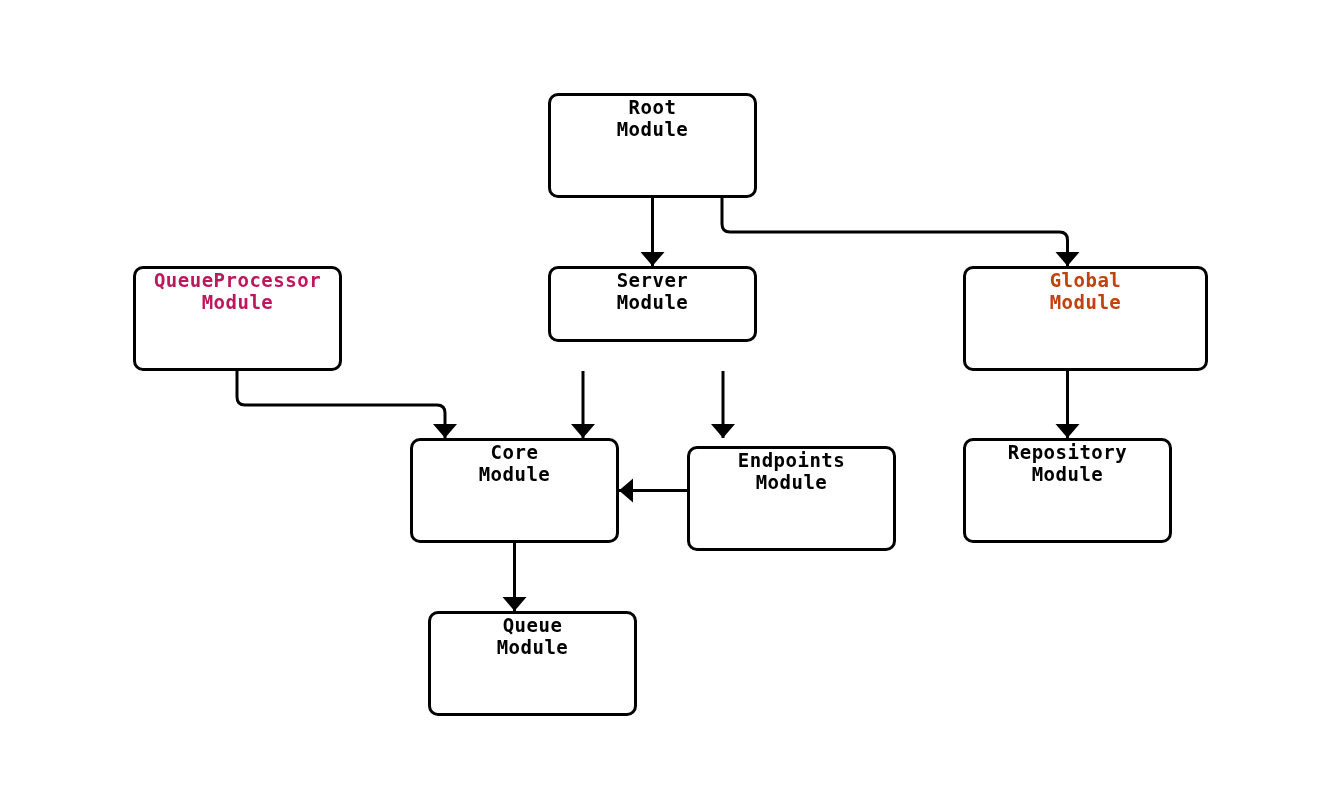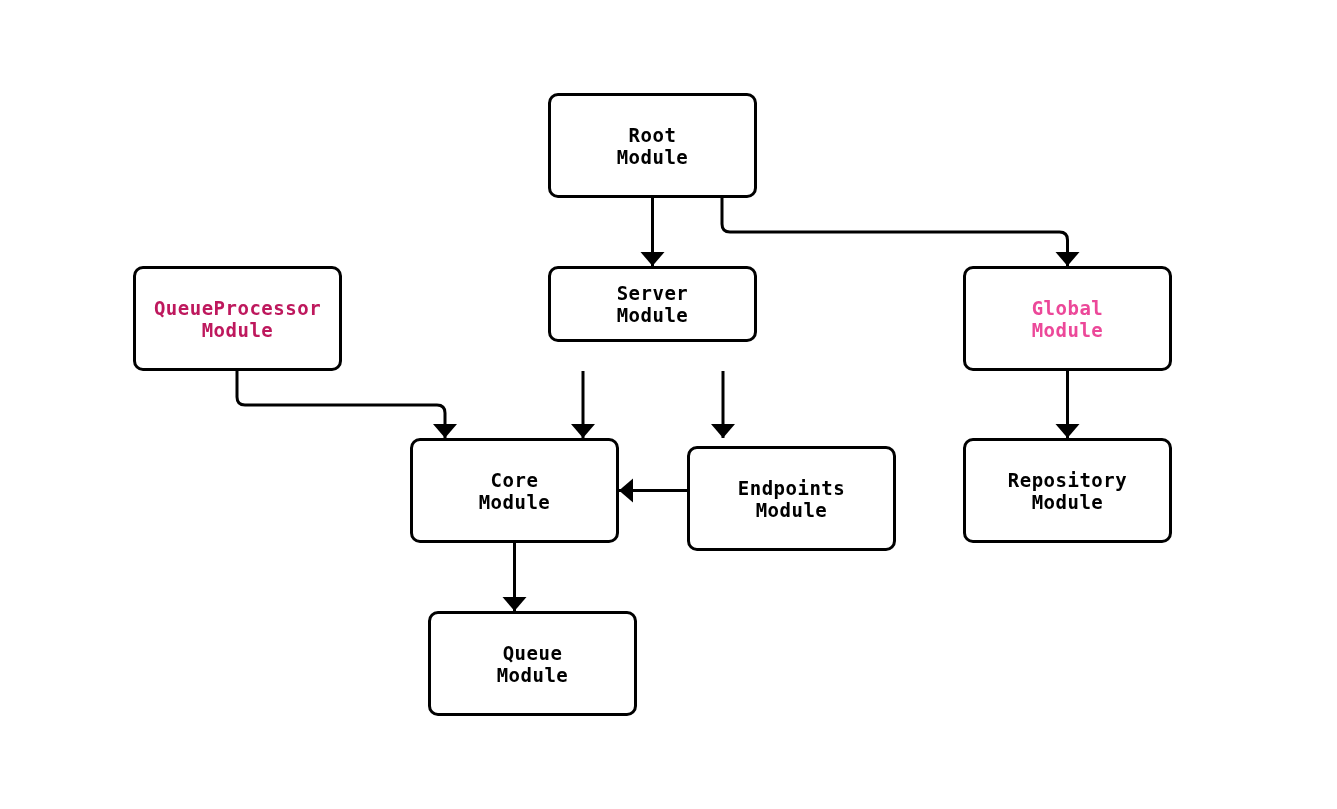--- a/index.html
+++ b/index.html
@@ -28,21 +28,21 @@
   }
   .node {
     position: absolute;
     box-sizing: border-box;
     border: 3px solid #000000;
     border-radius: 10px;
     background: #ffffff;
     display: flex;
     flex-direction: column;
     align-items: center;
-    justify-content: center;
+    justify-content: flex-start;
     font-size: 19px;
     font-weight: bold;
     line-height: 22px;
     text-align: center;
     letter-spacing: 0.5px;
   }
   .node span {
     display: block;
     white-space: nowrap;
   }
@@ -74,21 +74,21 @@
       <span class="l2">Module</span>
     </div>
       <div class="node" style="left: 133px; top: 266px; width: 209px; height: 105px; background: rgb(255, 255, 255); border-color: rgb(0, 0, 0); color: #be185d;">
       <span class="l1">QueueProcessor</span>
       <span class="l2">Module</span>
     </div>
       <div class="node" style="left: 548px; top: 266px; width: 209px; height: 76px; background: rgb(255, 255, 255); border-color: rgb(0, 0, 0); color: rgb(0, 0, 0);">
       <span class="l1">Server</span>
       <span class="l2">Module</span>
     </div>
-      <div class="node" style="left: 963px; top: 266px; width: 209px; height: 105px; background: rgb(255, 255, 255); border-color: rgb(0, 0, 0); color: #ec4899;">
+      <div class="node" style="left: 963px; top: 266px; width: 245px; height: 105px; background: rgb(255, 255, 255); border-color: rgb(0, 0, 0); color: #c2410c;">
       <span class="l1">Global</span>
       <span class="l2">Module</span>
     </div>
       <div class="node" style="left: 410px; top: 438px; width: 209px; height: 105px; background: rgb(255, 255, 255); border-color: rgb(0, 0, 0); color: #000000;">
       <span class="l1">Core</span>
       <span class="l2">Module</span>
     </div>
       <div class="node" style="left: 687px; top: 438px; width: 209px; height: 105px; background: rgb(255, 255, 255); border-color: rgb(0, 0, 0); color: rgb(0, 0, 0); margin-top: 8px;">
       <span class="l1">Endpoints</span>
       <span class="l2">Module</span>

